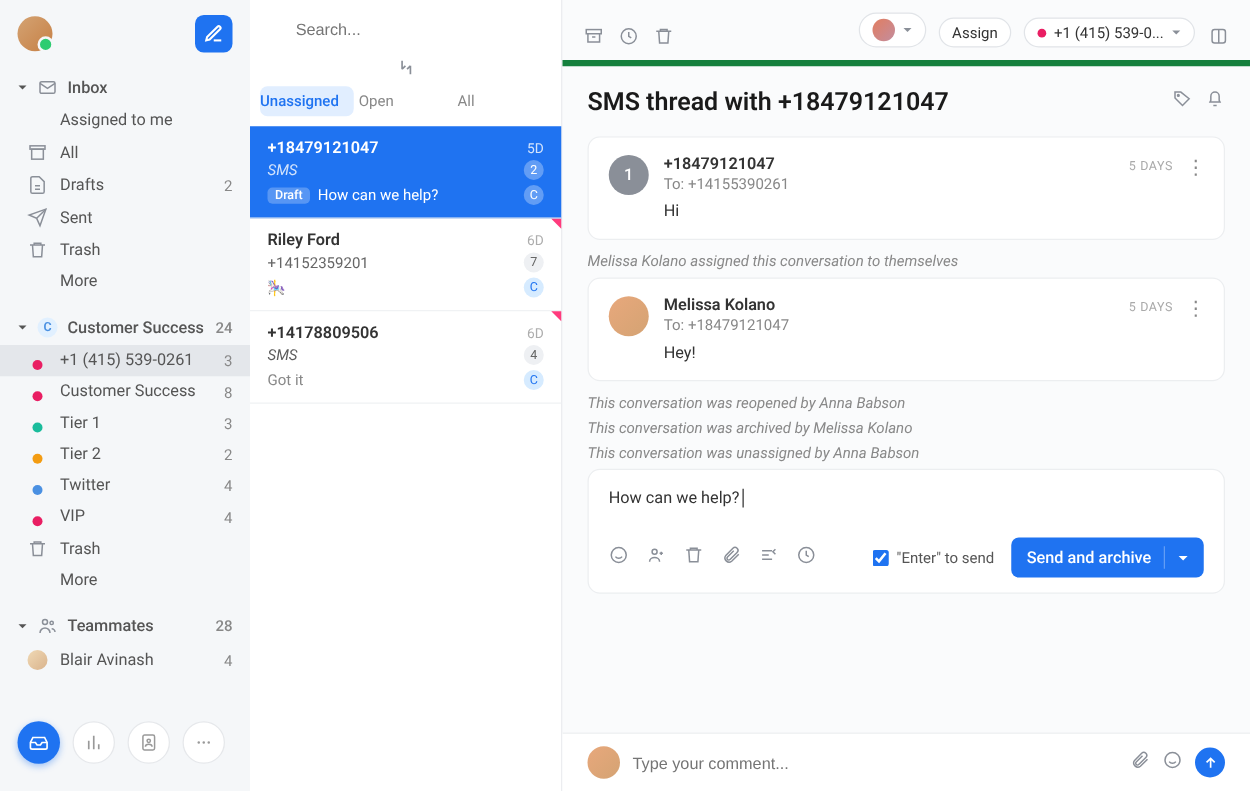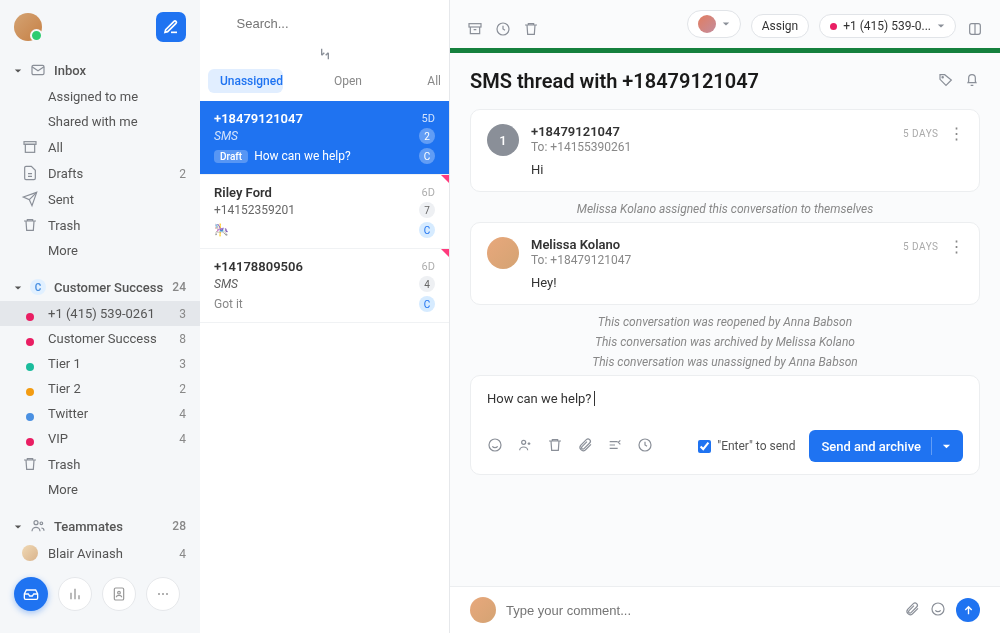--- a/index.html
+++ b/index.html
@@ -134,21 +134,21 @@
       padding: 6px 4px;
     }
     
     .filter-tabs {
       display: flex;
       padding: 0 8px 8px;
       gap: 4px;
     }
     .filter-tab {
       flex: 1;
-      text-align: right;
+      text-align: left;
       padding: 5px 0;
       font-size: 12px;
       color: #888;
       border-radius: 6px;
       cursor: pointer;
     }
     .filter-tab.active { background: #e1eeff; color: #1f73f1; font-weight: 500; }
     
     .conv-item {
       padding: 10px 14px;
@@ -288,21 +288,21 @@
       display: flex;
       align-items: center;
       gap: 10px;
       font-size: 10px;
       color: #aaa;
       letter-spacing: 0.5px;
     }
     .msg-menu { font-size: 16px; color: #888; cursor:pointer; }
     
     .system-note {
-      text-align: center;
+      text-align: left;
       font-size: 12px;
       color: #888;
       font-style: italic;
       margin: 6px 0;
     }
     
     .composer {
       background: #fff;
       border: 1px solid #eceef0;
       border-radius: 10px;
@@ -392,24 +392,20 @@
         </svg></span>
     <svg viewBox="0 0 24 24" fill="none" stroke="#8a8f98" stroke-width="1.8">
         <rect x="3" y="5" width="18" height="14" rx="2"></rect>
         <path d="M3 7l9 6 9-6"></path>
       </svg>
     <span>Inbox</span>
   </div>
   <div class="nav-item">
     <span class="icon-slot"></span>
     <span class="label">Assigned to me</span>
-  </div>
-  <div class="nav-item">
-    <span class="icon-slot"></span>
-    <span class="label">Shared with me</span>
   </div>
   <div class="nav-item">
     <span class="icon-slot">
         <svg viewBox="0 0 24 24" fill="none" stroke="currentColor" stroke-width="1.8">
           <rect x="3" y="4" width="18" height="4"></rect>
           <rect x="5" y="8" width="14" height="12"></rect>
         </svg>
       </span>
     <span class="label">All</span>
   </div>

